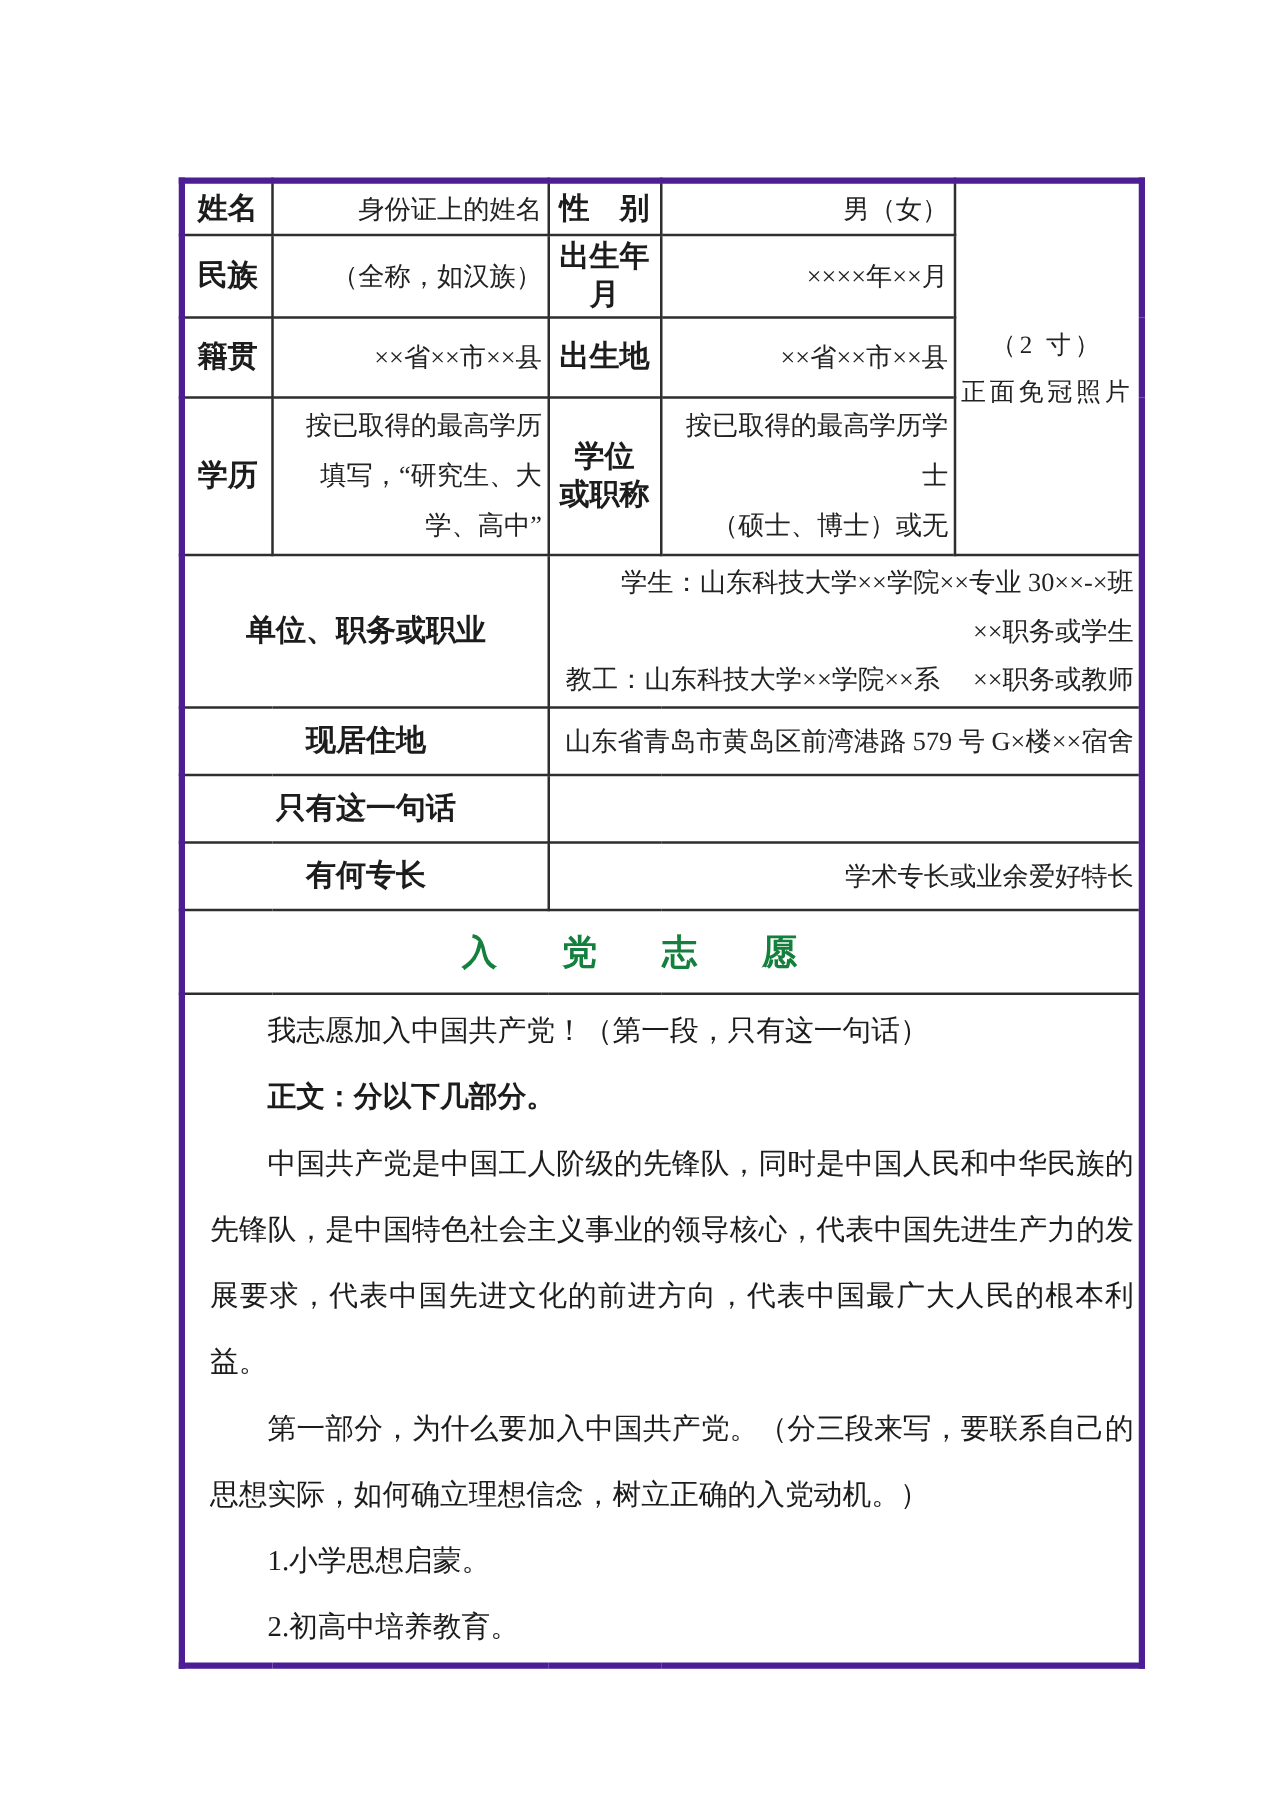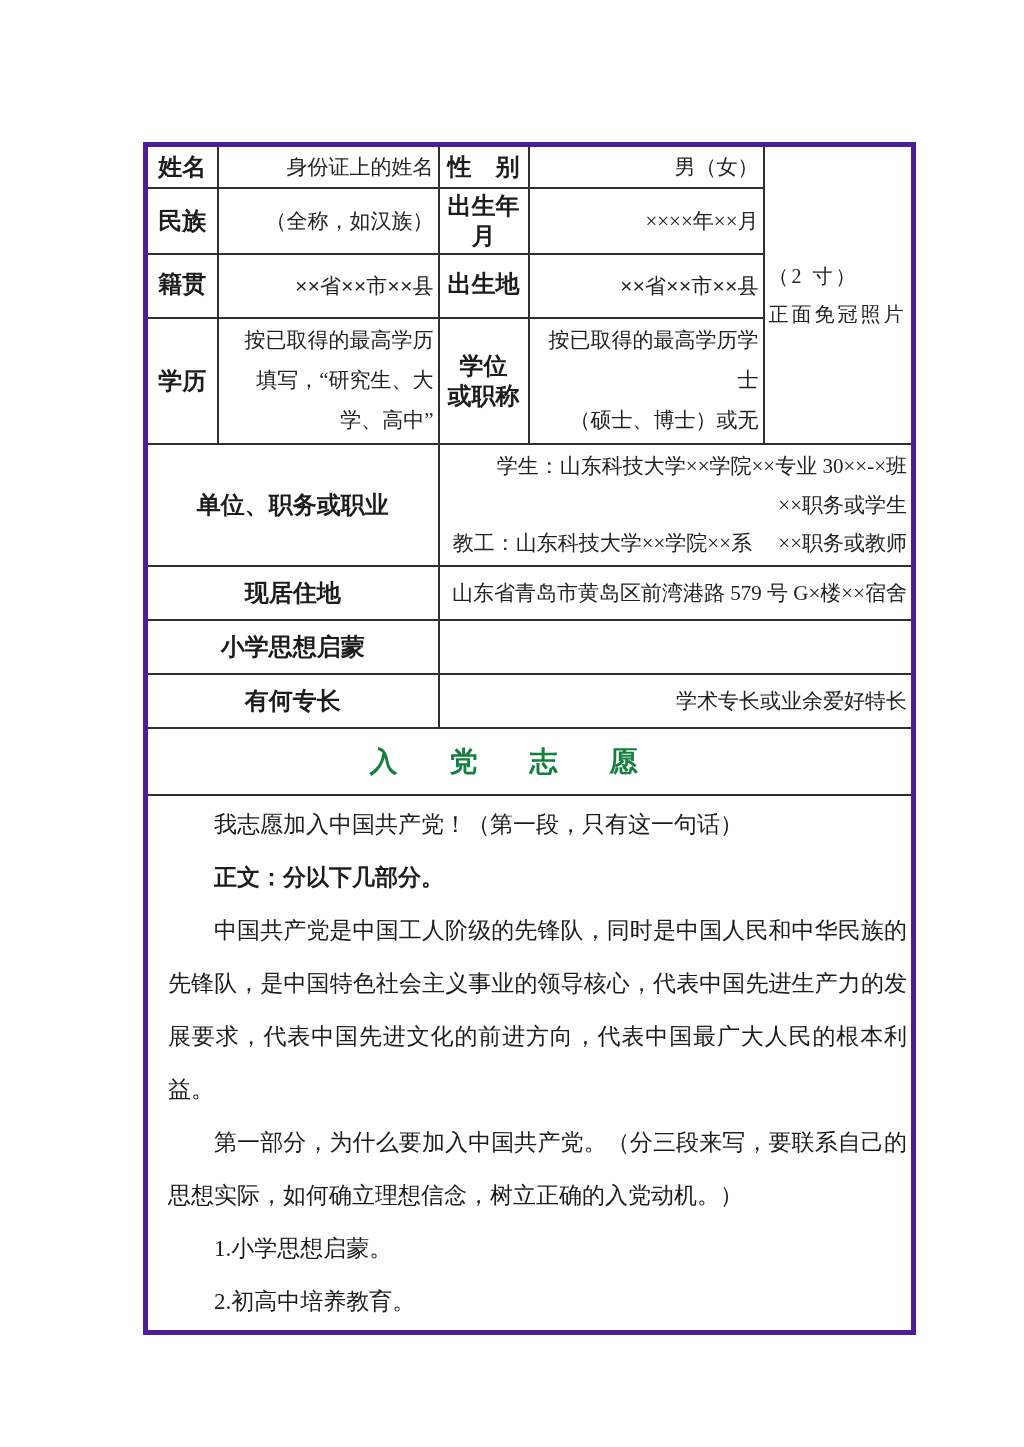--- a/index.html
+++ b/index.html
@@ -29,21 +29,21 @@
     border: 5px solid #4c1d95;
   }
   table.form td {
     border: 2px solid #2e2e2e;
     padding: 2px 4px;
     overflow: hidden;
   }
   
   tr.r1  td { height: 36px; }
   tr.r2  td { height: 50px; }
-  tr.r3  td { height: 58px; font-family: Liberation Mono, monospace; }
+  tr.r3  td { height: 58px; }
   tr.r4  td { height: 88px; }
   tr.r5  td { height: 104px; }
   tr.r6  td { height: 48px; }
   tr.r7  td { height: 48px; }
   tr.r8  td { height: 48px; margin-left: 12px; }
   tr.r9  td { height: 61px; }
   tr.r10 td { height: 524px; padding-left: 20px; }
 
   td.lbl {
     font-weight: bold;
@@ -57,20 +57,21 @@
     font-size: 21px;
     text-align: right;
     vertical-align: middle;
     white-space: pre-line;
     color: #222222;
   }
   tr.r4 td.val { line-height: 1.9; }
   tr.r5 td.val { line-height: 1.85; }
   td.photo-cell {
     font-size: 20px;
+    text-align: center;
     vertical-align: middle;
     letter-spacing: 3px;
     line-height: 1.9;
     white-space: pre-line;
     color: #222222;
   }
   td.title-cell {
     text-align: center;
     vertical-align: middle;
     font-size: 28px;
@@ -149,21 +150,21 @@
 ××职务或学生
 教工：山东科技大学××学院××系　 ××职务或教师</td>
       </tr>
 
       <tr class="r6">
         <td class="lbl" colspan="2">现居住地</td>
         <td class="val" colspan="3">山东省青岛市黄岛区前湾港路 579 号 G×楼××宿舍</td>
       </tr>
 
       <tr class="r7">
-        <td class="lbl" colspan="2">小学思想启蒙</td>
+        <td class="lbl" colspan="2">只有这一句话</td>
         <td class="val" colspan="3"></td>
       </tr>
 
       <tr class="r8">
         <td class="lbl" colspan="2">有何专长</td>
         <td class="val" colspan="3">学术专长或业余爱好特长</td>
       </tr>
 
       <tr class="r9">
         <td class="title-cell" colspan="5">入党志愿</td>

